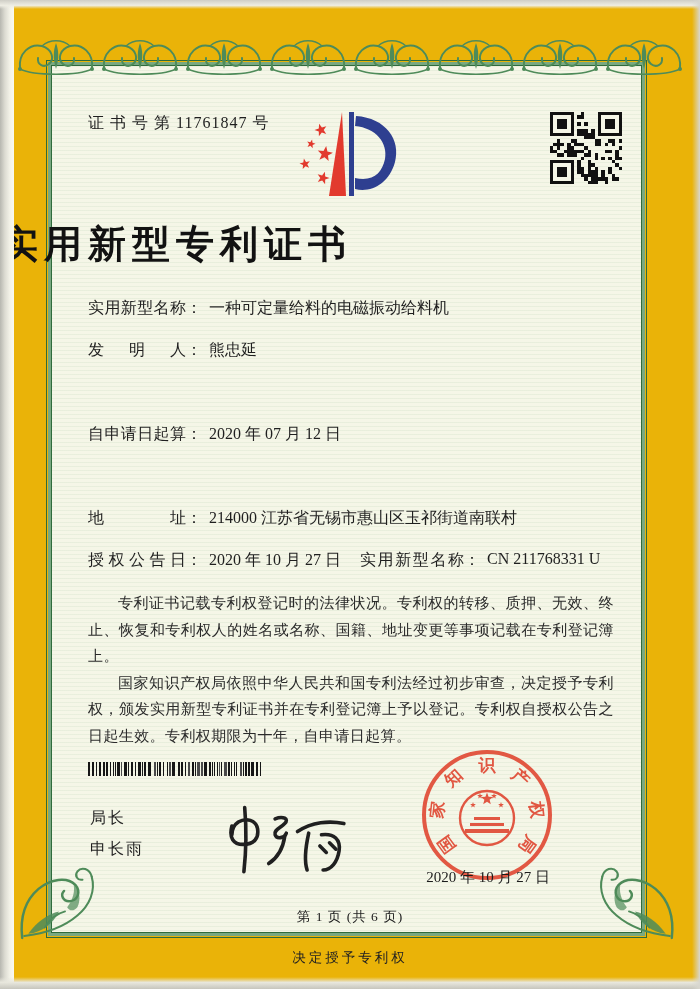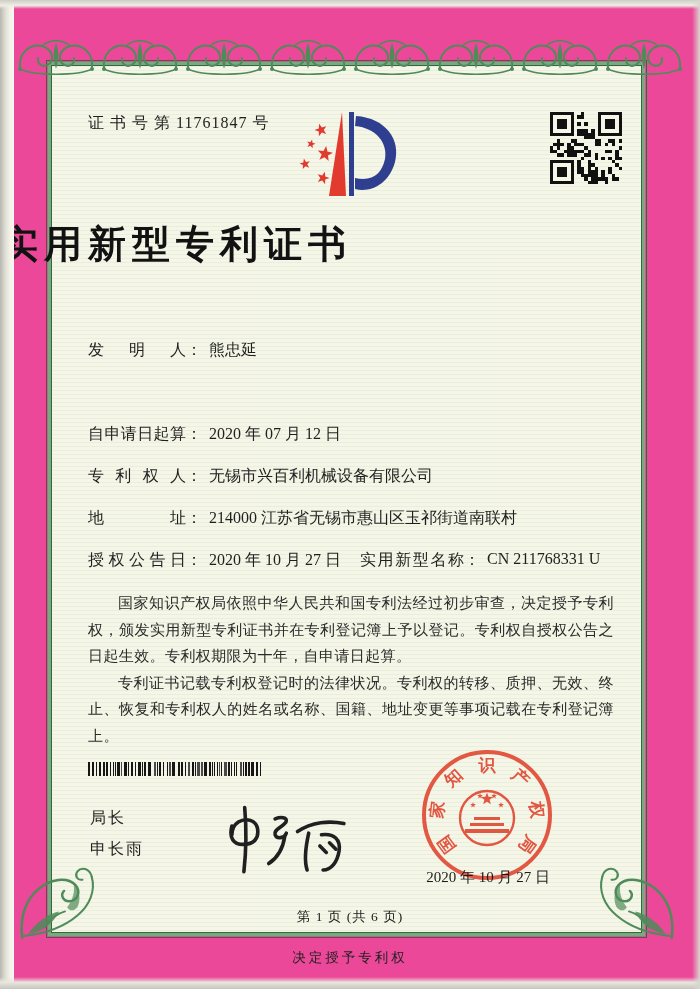--- a/index.html
+++ b/index.html
@@ -1,21 +1,21 @@
 <!DOCTYPE html>
 <html><head>
 <meta charset="utf-8">
 <style>
   html,body{margin:0;padding:0;}
   body{
     width:700px;height:989px;position:relative;overflow:hidden;
     background:#f3f2ea;
     font-family:"Liberation Serif","DejaVu Serif",serif;
   }
-  .page{position:absolute;inset:0;background:#ec4899;padding-left:11px;}
+  .page{position:absolute;inset:0;background:#eab308;padding-left:11px;}
   
   .edge-left{position:absolute;left:0;top:0;width:14px;height:100%;
     background:linear-gradient(to right,#b7b7b0,#dcdbd2 35%,#f3f2e8 70%,#faf9f0);}
   .edge-top{position:absolute;left:0;top:0;width:100%;height:9px;
     background:linear-gradient(to bottom,#cfcec6,#eeede3 60%,rgba(250,249,240,0));}
   .edge-bottom{position:absolute;left:0;bottom:0;width:100%;height:12px;
     background:linear-gradient(to top,#c6c5bd,#e8e7dd 55%,rgba(250,249,240,0));}
   .edge-right{position:absolute;right:0;top:0;width:8px;height:100%;
     background:linear-gradient(to left,#d8d7cf,rgba(250,249,240,0));}
 
@@ -234,42 +234,42 @@
       <rect x="48" y="0" width="24" height="24" fill="#111"></rect>
       <rect x="51.42857142857142" y="3.4285714285714284" width="17.142857142857142" height="17.142857142857142" fill="#f5f6e7"></rect>
       <rect x="54.857142857142854" y="6.857142857142857" width="10.285714285714285" height="10.285714285714285" fill="#111"></rect>
       <rect x="0" y="48" width="24" height="24" fill="#111"></rect>
       <rect x="3.4285714285714284" y="51.42857142857142" width="17.142857142857142" height="17.142857142857142" fill="#f5f6e7"></rect>
       <rect x="6.857142857142857" y="54.857142857142854" width="10.285714285714285" height="10.285714285714285" fill="#111"></rect>
     </svg>
 
   <div class="abs title">实用新型专利证书</div>
 
+  <div class="abs frow" style="top:298px;">
+    <span class="flabel">实用新型名称</span><span class="fcolon">：</span><span class="fval">一种可定量给料的电磁振动给料机</span>
+  </div>
   <div class="abs frow" style="top:340px;">
     <span class="flabel">发明人</span><span class="fcolon">：</span><span class="fval">熊忠延</span>
   </div>
   <div class="abs frow" style="top:424px;">
     <span class="flabel">自申请日起算</span><span class="fcolon">：</span><span class="fval">2020 年 07 月 12 日</span>
-  </div>
-  <div class="abs frow" style="top:466px;">
-    <span class="flabel">专利权人</span><span class="fcolon">：</span><span class="fval">无锡市兴百利机械设备有限公司</span>
   </div>
   <div class="abs frow" style="top:508px;">
     <span class="flabel">地址</span><span class="fcolon">：</span><span class="fval">214000 江苏省无锡市惠山区玉祁街道南联村</span>
   </div>
   <div class="abs frow" style="top:550px;">
     <span class="flabel">授权公告日</span><span class="fcolon">：</span><span class="fval">2020 年 10 月 27 日</span>
     <span class="gpair2">
       <span class="flabel">实用新型名称</span><span class="fcolon">：</span><span class="fval">CN 211768331 U</span>
     </span>
   </div>
 
   <div class="abs paras">
+    <p>专利证书记载专利权登记时的法律状况。专利权的转移、质押、无效、终止、恢复和专利权人的姓名或名称、国籍、地址变更等事项记载在专利登记簿上。</p>
     <p>国家知识产权局依照中华人民共和国专利法经过初步审查，决定授予专利权，颁发实用新型专利证书并在专利登记簿上予以登记。专利权自授权公告之日起生效。专利权期限为十年，自申请日起算。</p>
-    <p>专利证书记载专利权登记时的法律状况。专利权的转移、质押、无效、终止、恢复和专利权人的姓名或名称、国籍、地址变更等事项记载在专利登记簿上。</p>
   </div>
 
   <svg class="abs" style="left:88px;top:762px;" width="175" height="14" id="barcode" shape-rendering="crispEdges">
       <rect x="0" y="0" width="2" height="14" fill="#161616"></rect>
       <rect x="4" y="0" width="2" height="14" fill="#161616"></rect>
       <rect x="8" y="0" width="1" height="14" fill="#161616"></rect>
       <rect x="11" y="0" width="2" height="14" fill="#161616"></rect>
       <rect x="15" y="0" width="2" height="14" fill="#161616"></rect>
       <rect x="18" y="0" width="2" height="14" fill="#161616"></rect>
       <rect x="22" y="0" width="1" height="14" fill="#161616"></rect>

